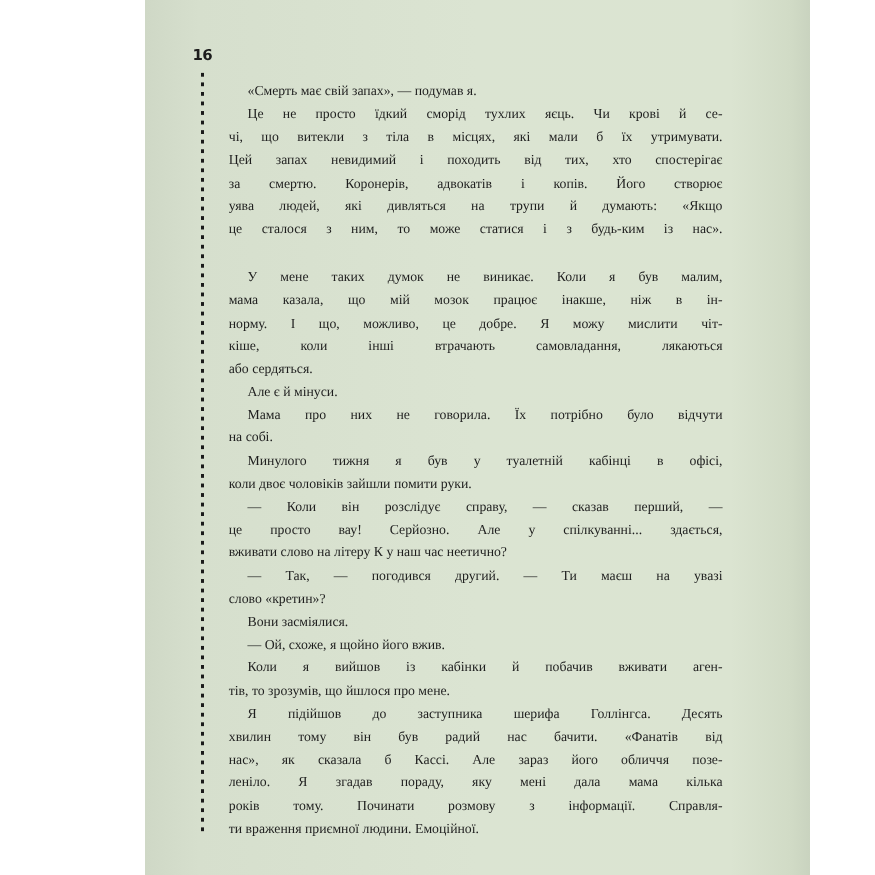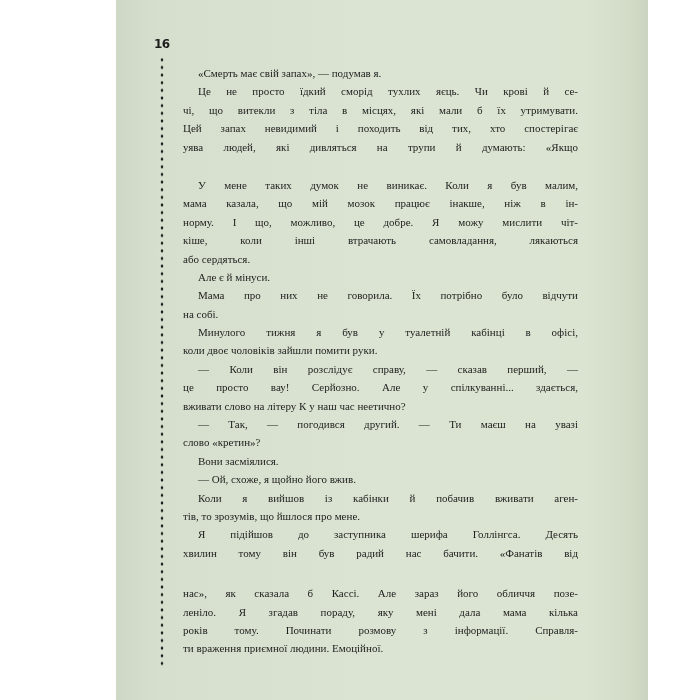--- a/index.html
+++ b/index.html
@@ -37,21 +37,23 @@
 <body>
 
 <div class="page">
   <div class="page-number">16</div>
   <div class="dots"></div>
   <div class="text" id="text-body">
       <div class="line indent last" style="white-space: normal;">«Смерть має свій запах», — подумав я.</div>
       <div class="line indent" style="white-space: normal;">Це не просто їдкий сморід тухлих яєць. Чи крові й се-</div>
       <div class="line" style="white-space: normal;">чі, що витекли з тіла в місцях, які мали б їх утримувати.</div>
       <div class="line" style="white-space: normal;">Цей запах невидимий і походить від тих, хто спостерігає</div>
+      <div class="line" style="white-space: normal;">за смертю. Коронерів, адвокатів і копів. Його створює</div>
       <div class="line" style="white-space: normal;">уява людей, які дивляться на трупи й думають: «Якщо</div>
+      <div class="line" style="white-space: normal;">це сталося з ним, то може статися і з будь-ким із нас».</div>
       <div class="line indent" style="white-space: normal; margin-top: 20px;">У мене таких думок не виникає. Коли я був малим,</div>
       <div class="line" style="white-space: normal;">мама казала, що мій мозок працює інакше, ніж в ін-</div>
       <div class="line" style="white-space: normal;">норму. І що, можливо, це добре. Я можу мислити чіт-</div>
       <div class="line" style="white-space: normal;">кіше, коли інші втрачають самовладання, лякаються</div>
       <div class="line last" style="white-space: normal;">або сердяться.</div>
       <div class="line indent last" style="white-space: normal;">Але є й мінуси.</div>
       <div class="line indent" style="white-space: normal;">Мама про них не говорила. Їх потрібно було відчути</div>
       <div class="line last" style="white-space: normal;">на собі.</div>
       <div class="line indent" style="white-space: normal;">Минулого тижня я був у туалетній кабінці в офісі,</div>
       <div class="line last" style="white-space: normal;">коли двоє чоловіків зайшли помити руки.</div>
@@ -59,18 +61,18 @@
       <div class="line" style="white-space: normal;">це просто вау! Серйозно. Але у спілкуванні... здається,</div>
       <div class="line last" style="white-space: normal;">вживати слово на літеру К у наш час неетично?</div>
       <div class="line indent" style="white-space: normal;">— Так, — погодився другий. — Ти маєш на увазі</div>
       <div class="line last" style="white-space: normal;">слово «кретин»?</div>
       <div class="line indent last" style="white-space: normal;">Вони засміялися.</div>
       <div class="line indent last" style="white-space: normal;">— Ой, схоже, я щойно його вжив.</div>
       <div class="line indent" style="white-space: normal;">Коли я вийшов із кабінки й побачив вживати аген-</div>
       <div class="line last" style="white-space: normal;">тів, то зрозумів, що йшлося про мене.</div>
       <div class="line indent" style="white-space: normal;">Я підійшов до заступника шерифа Голлінгса. Десять</div>
       <div class="line" style="white-space: normal;">хвилин тому він був радий нас бачити. «Фанатів від</div>
-      <div class="line" style="white-space: normal; margin-top: 22px;">нас», як сказала б Кассі. Але зараз його обличчя позе-</div>
+      <div class="line" style="white-space: normal;">нас», як сказала б Кассі. Але зараз його обличчя позе-</div>
       <div class="line" style="white-space: normal;">леніло. Я згадав пораду, яку мені дала мама кілька</div>
       <div class="line" style="white-space: normal;">років тому. Починати розмову з інформації. Справля-</div>
       <div class="line last" style="white-space: normal;">ти враження приємної людини. Емоційної.</div>
     </div>
 </div>
 
 </body></html>

